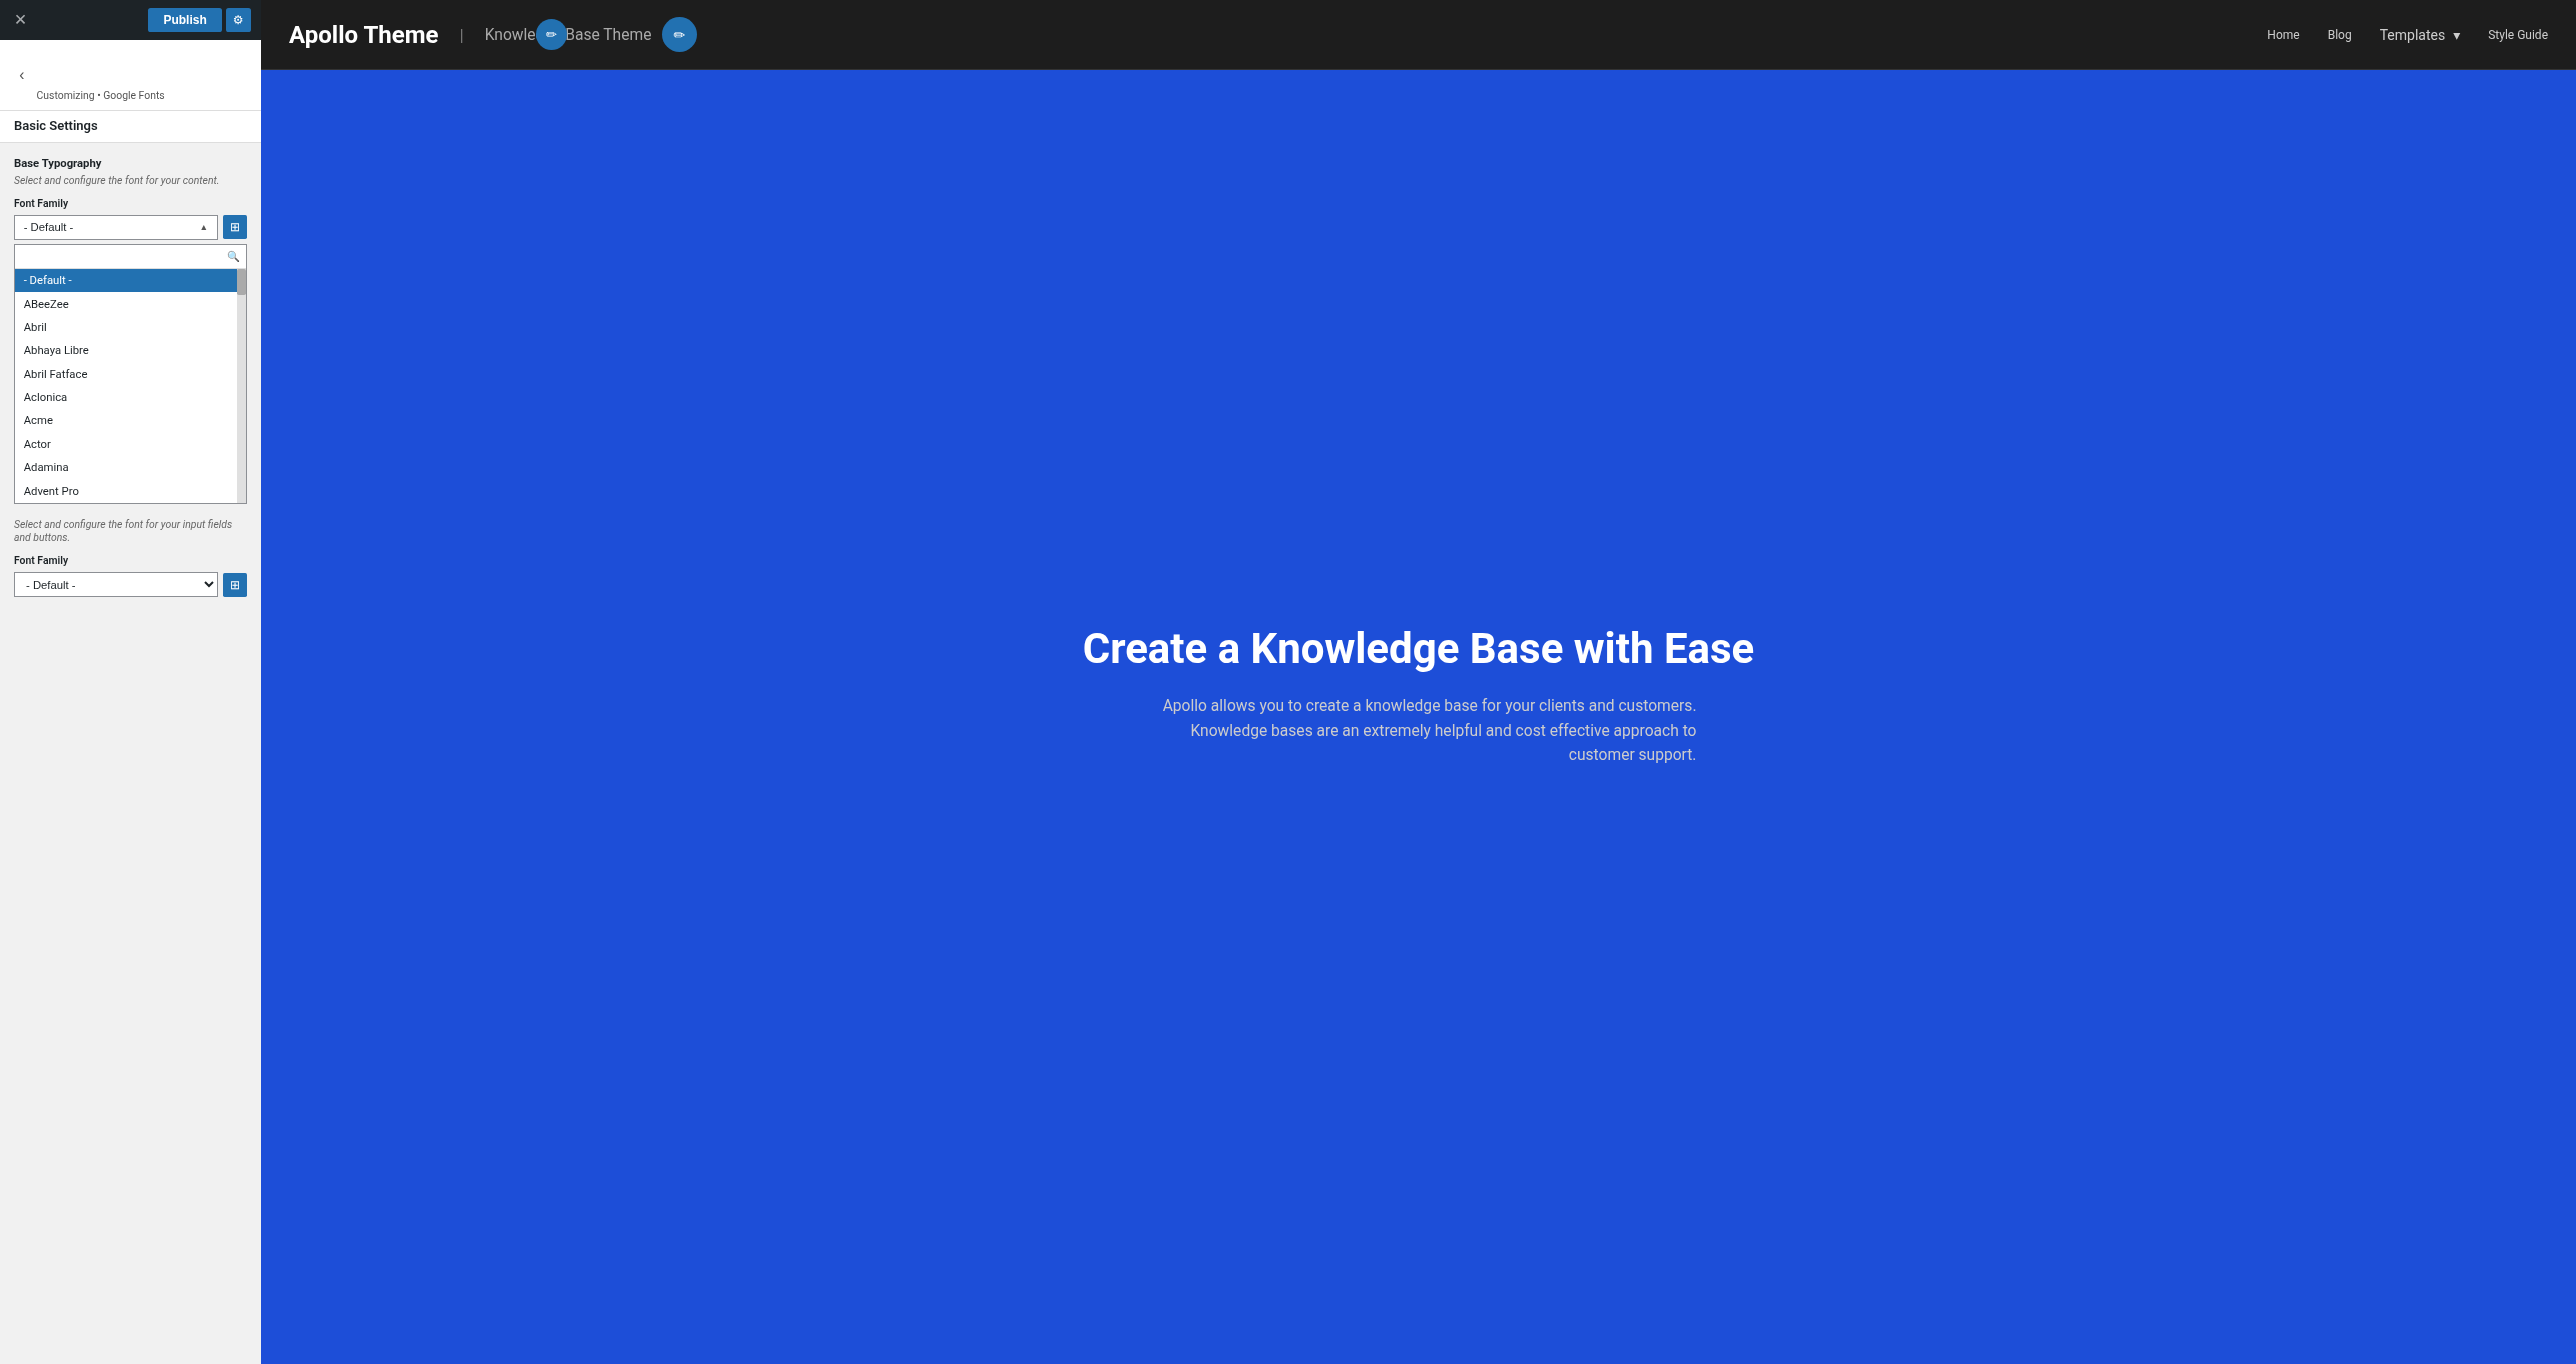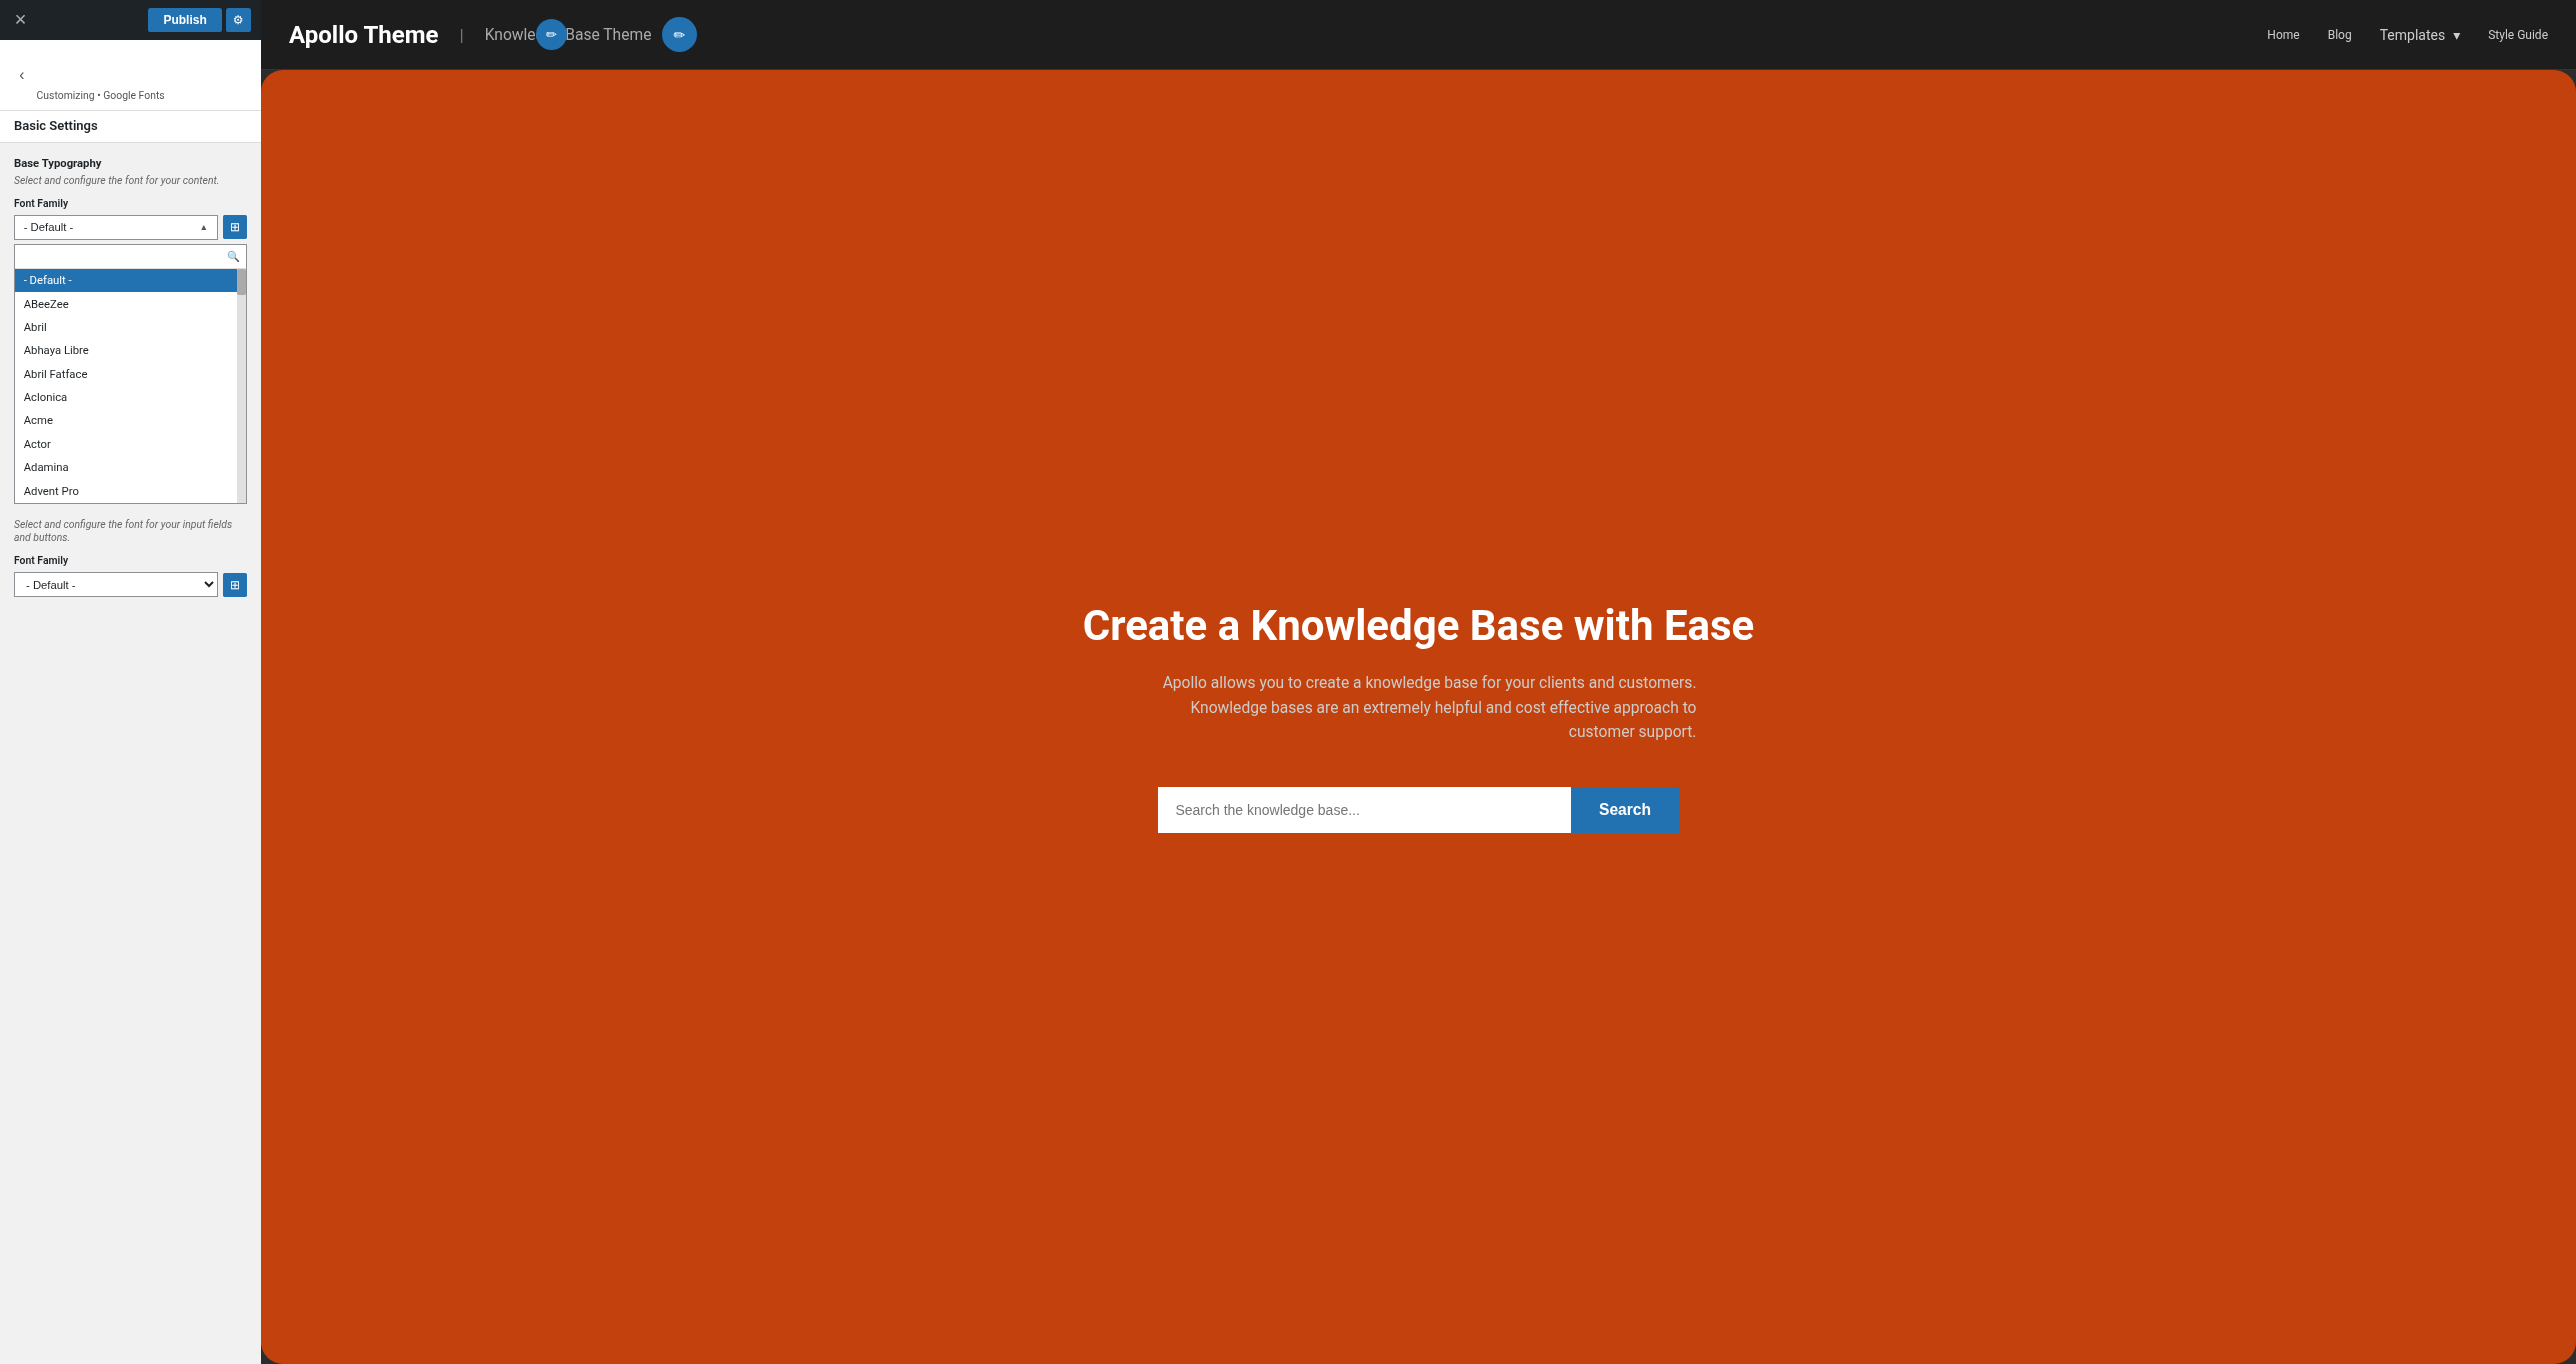--- a/index.html
+++ b/index.html
@@ -333,23 +333,22 @@
       font-size: 14px;
       cursor: pointer;
     }
 
     .preview-body {
       flex: 1;
       display: flex;
       flex-direction: column;
       align-items: center;
       justify-content: center;
-      background: #c2410c;
+      background: #1d4ed8;
       padding: 35px 17.4px;
-      border-radius: 22px;
     }
 
     .hero-title {
       font-size: 42px;
       font-weight: 700;
       color: #fff;
       text-align: center;
       margin-bottom: 21px;
     }
 
@@ -508,19 +507,15 @@
         <span>▾</span>
       </span>
       <a class="nav-item">Style Guide</a>
     </nav>
   </div>
 
   <div class="preview-body">
     <h1 class="hero-title">Create a Knowledge Base with Ease</h1>
     <p class="hero-desc">Apollo allows you to create a knowledge base for your clients and customers. Knowledge bases are an extremely helpful and cost effective approach to customer support.</p>
 
-    <div class="search-bar">
-      <input type="text" class="search-input" placeholder="Search the knowledge base..." style="">
-      <button class="search-btn">Search</button>
-    </div>
   </div>
 </div>
 
 
 </body></html>

